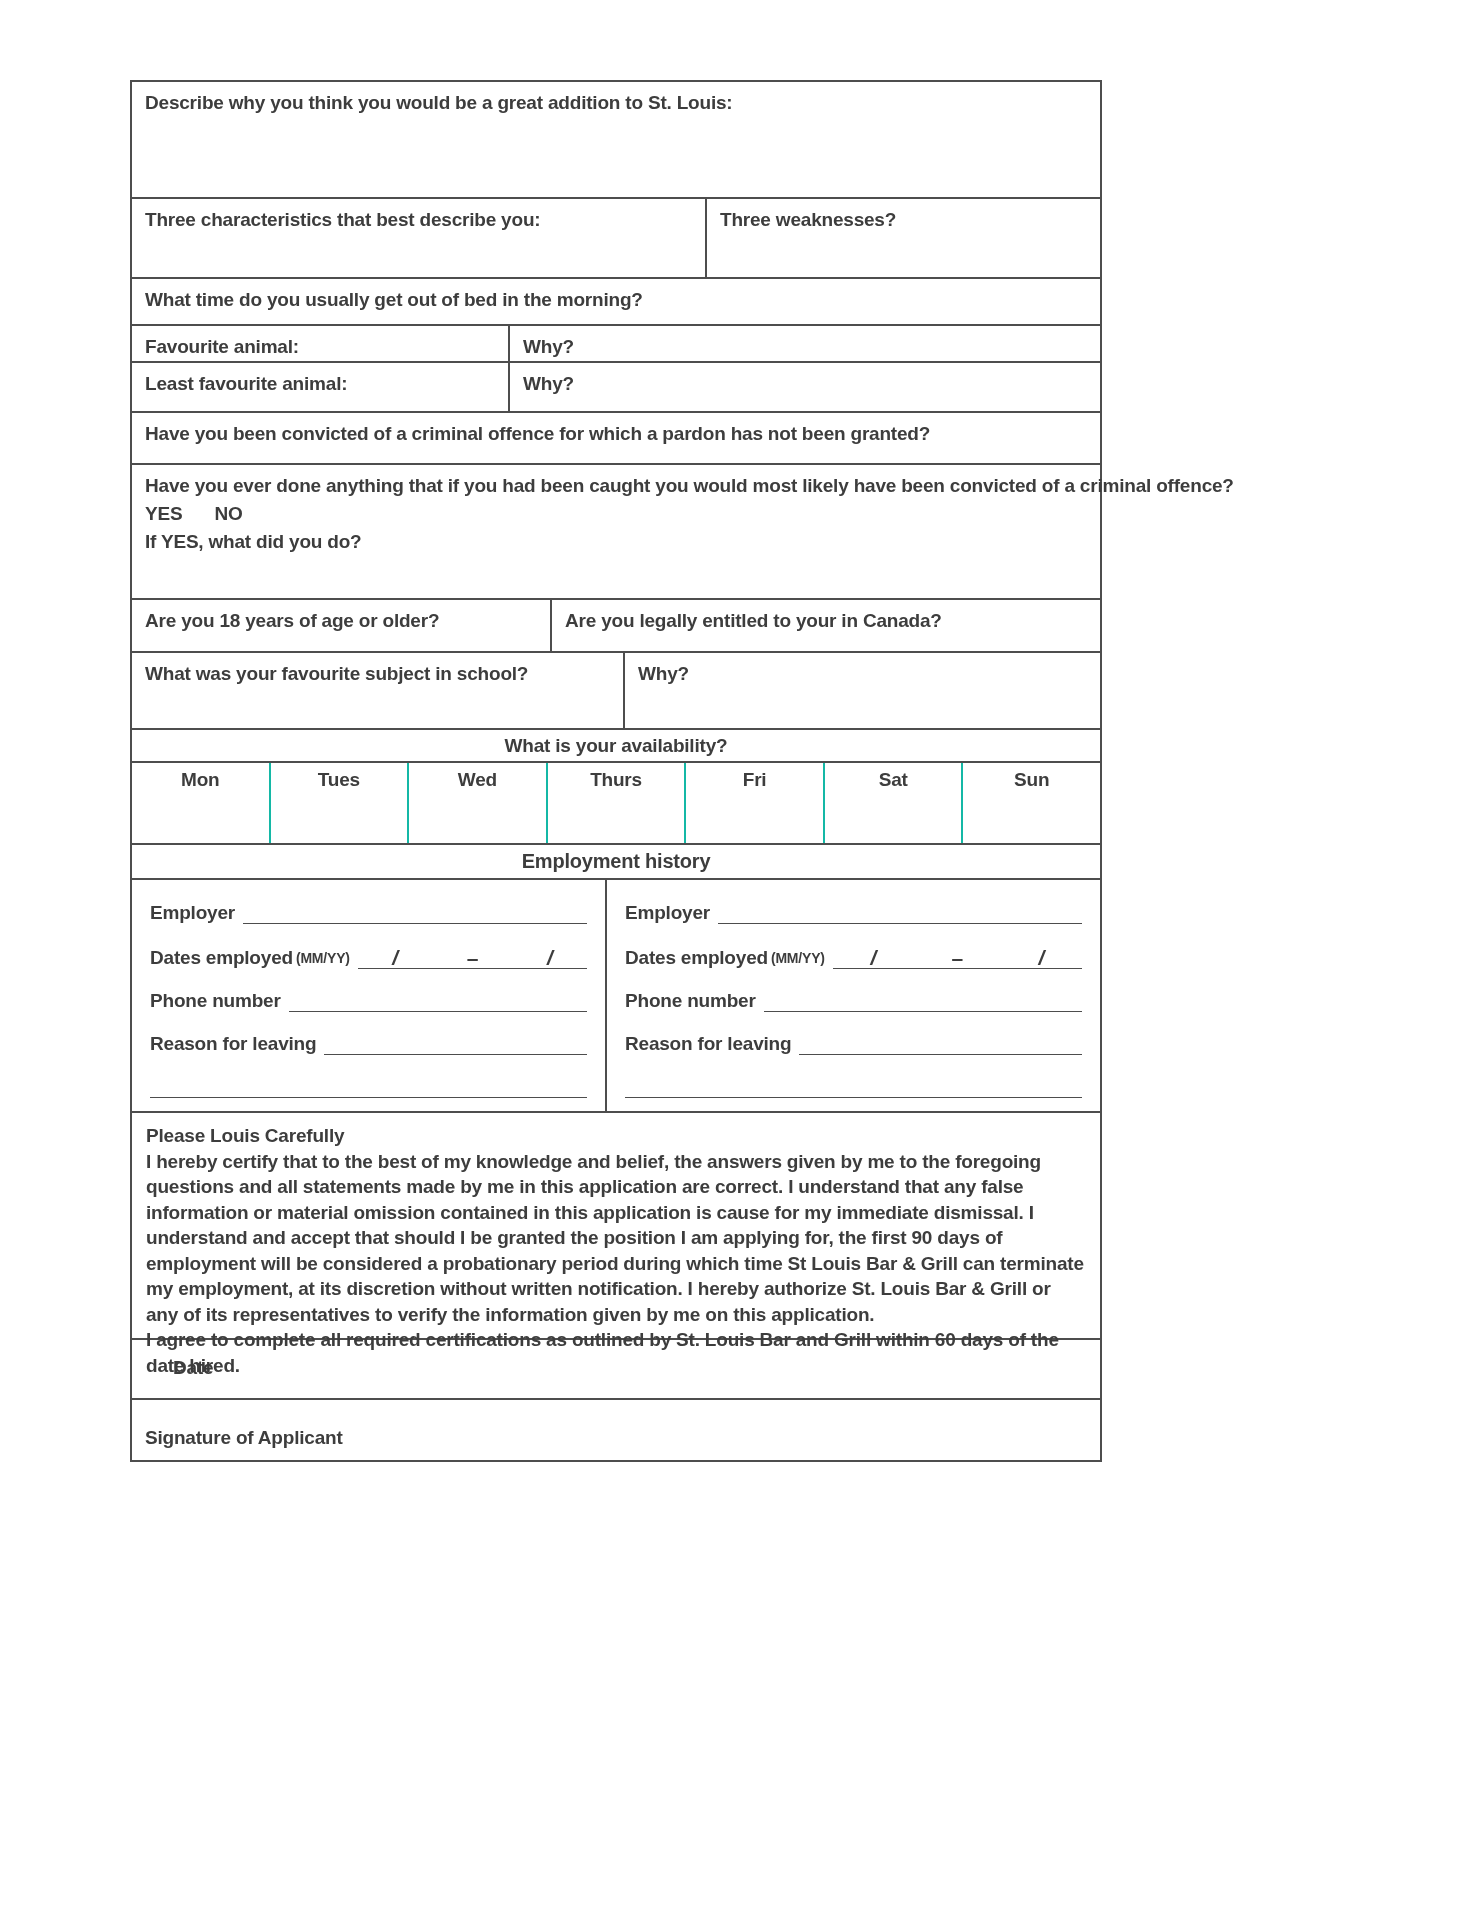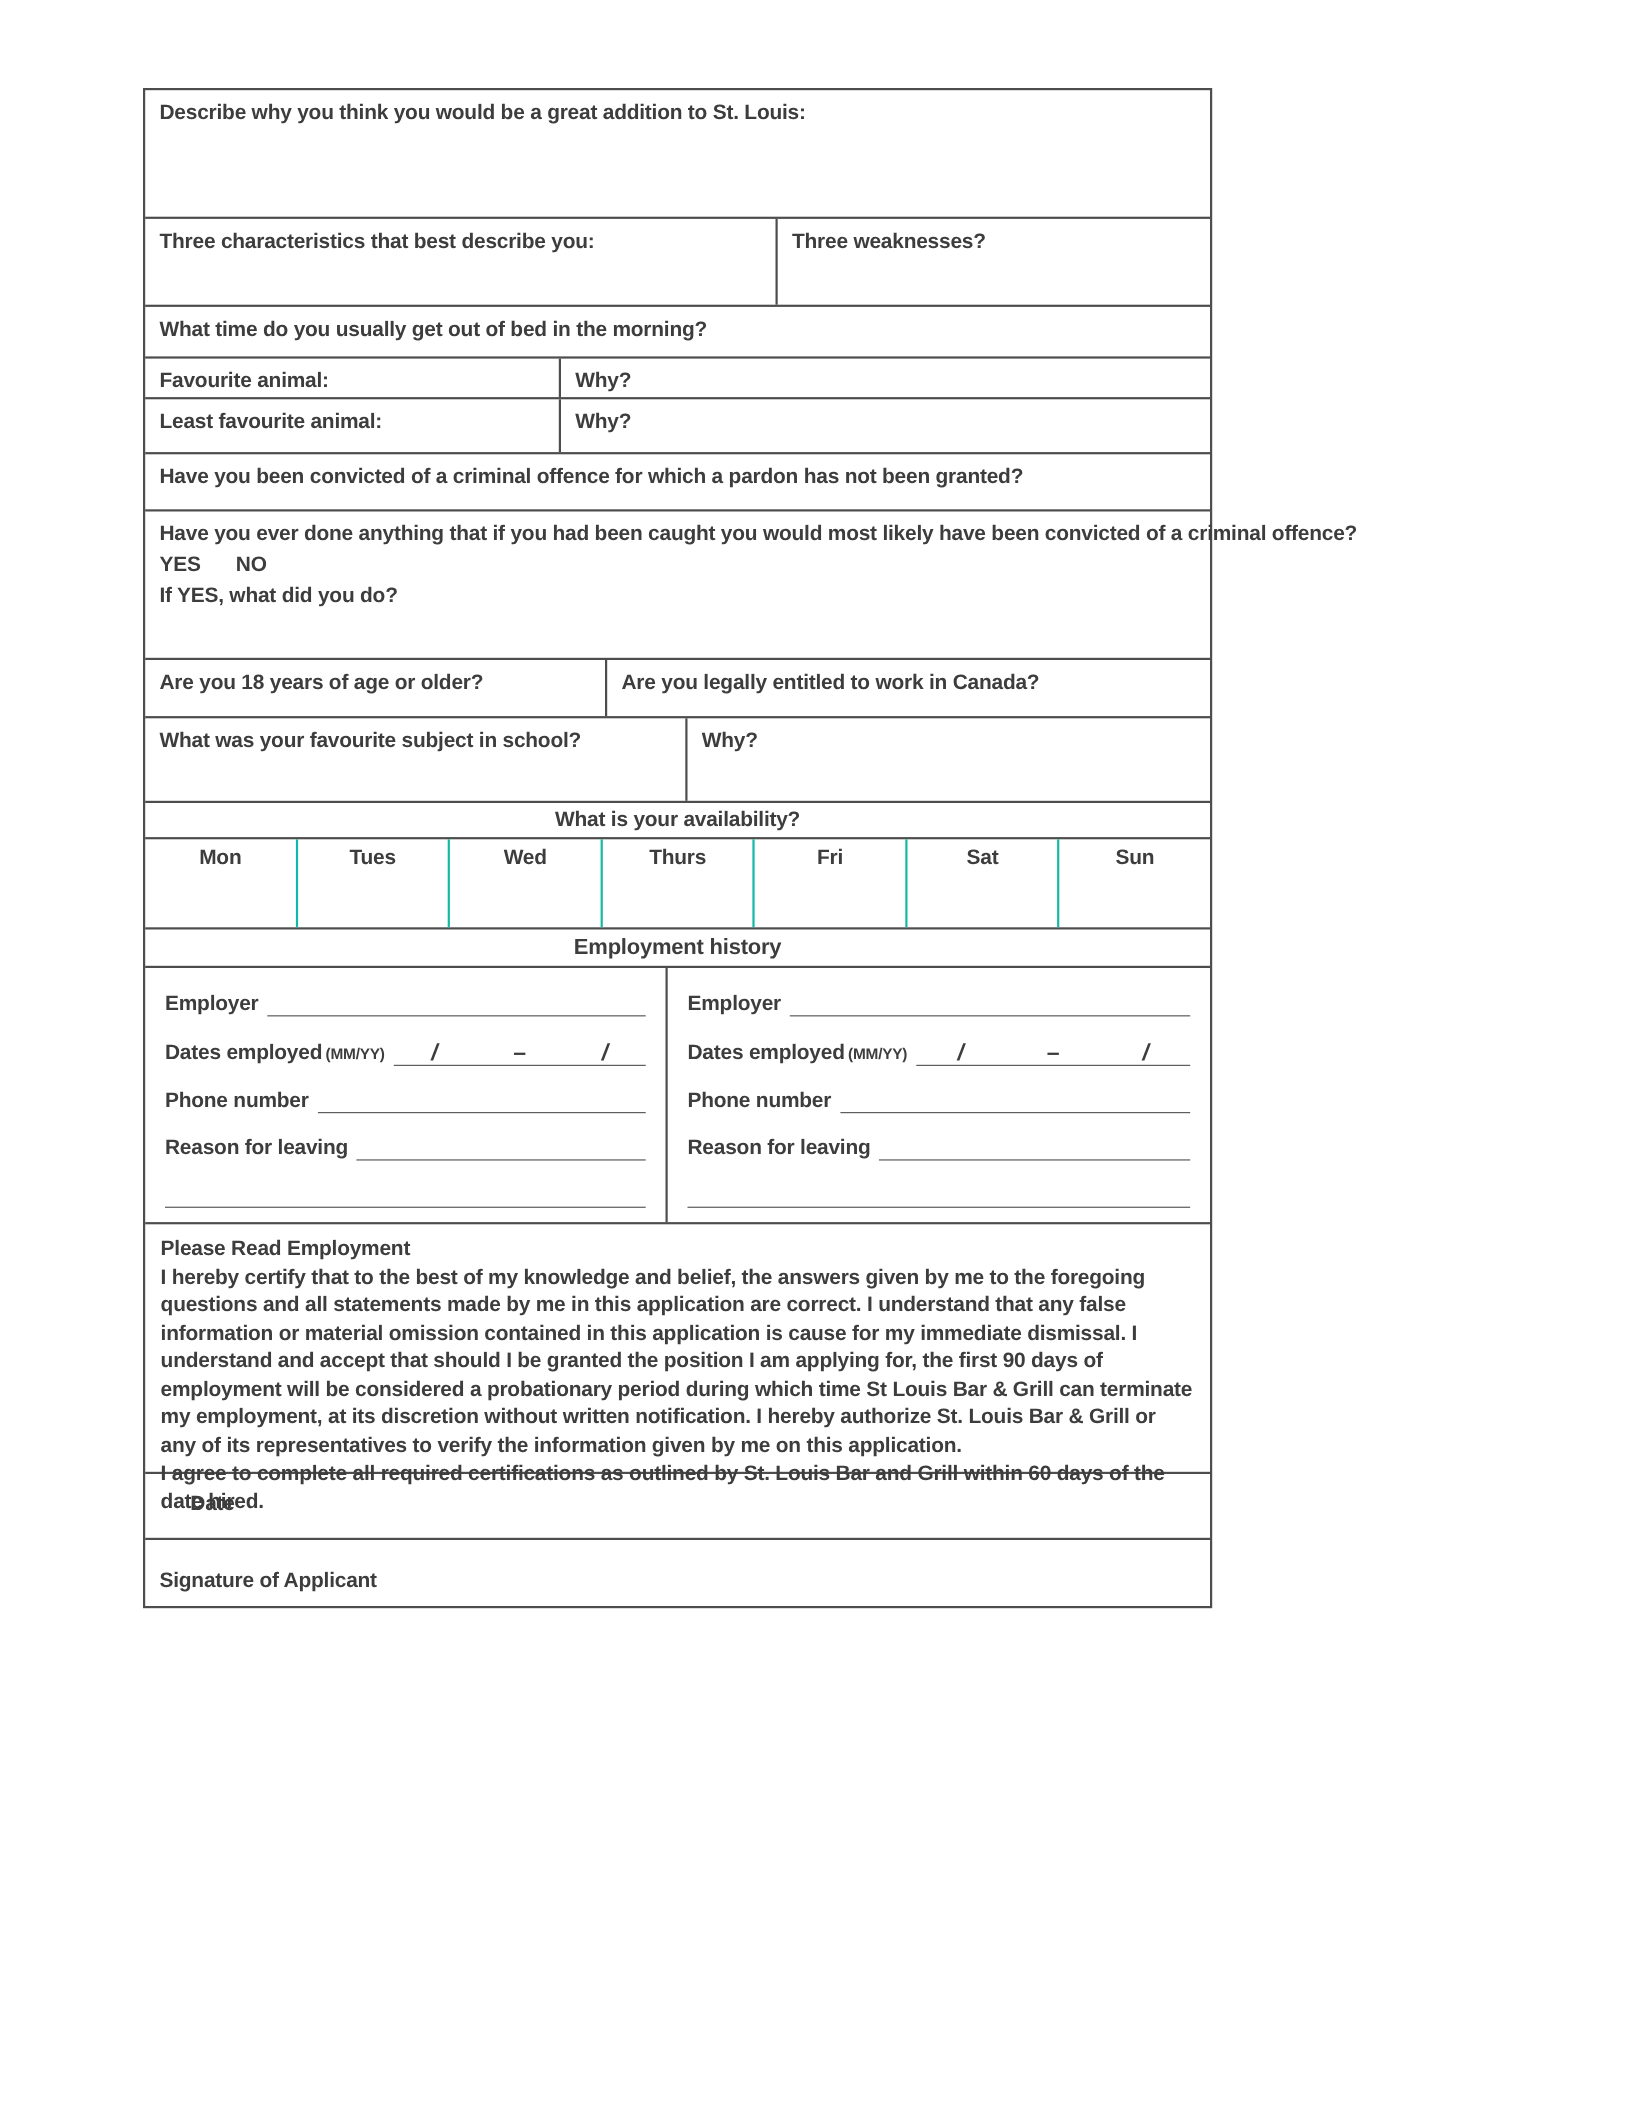--- a/index.html
+++ b/index.html
@@ -144,21 +144,21 @@
       </div>
       <div style="margin-top:4px;">If YES, what did you do?</div>
     </div>
   </div>
 
   <div class="row" style="height:53px;">
     <div class="cell bordered" style="width:420px;">
       <span>Are you 18 years of age or older?</span>
     </div>
     <div class="cell grow">
-      <span>Are you legally entitled to work in Canada?</span>
+      <span>Are you legally entitled to your in Canada?</span>
     </div>
   </div>
 
   <div class="row" style="height:77px;justify-content:space-between;">
     <div class="cell bordered" style="width:493px;">
       <span>What was your favourite subject in school?</span>
     </div>
     <div class="cell grow">
       <span>Why?</span>
     </div>
@@ -235,21 +235,21 @@
       </div>
       <div class="field-row">
         <span class="fill-line" style="margin-left:0;"></span>
       </div>
     </div>
 
   </div>
 
   <div class="row" style="height:227px;">
     <div class="declaration grow">
-      <div>Please Read Employment</div>
+      <div>Please Louis Carefully</div>
       <div class="body">I hereby certify that to the best of my knowledge and belief, the answers given by me to the foregoing questions and all statements made by me in this application are correct. I understand that any false information or material omission contained in this application is cause for my immediate dismissal. I understand and accept that should I be granted the position I am applying for, the first 90 days of employment will be considered a probationary period during which time St Louis Bar &amp; Grill can terminate my employment, at its discretion without written notification. I hereby authorize St. Louis Bar &amp; Grill or any of its representatives to verify the information given by me on this application.
 I agree to complete all required certifications as outlined by St. Louis Bar and Grill within 60 days of the date hired.</div>
     </div>
   </div>
 
   <div class="row" style="height:60px;padding-left:28px;">
     <div class="cell grow tall-pad">
       <span>Date</span>
     </div>
   </div>

